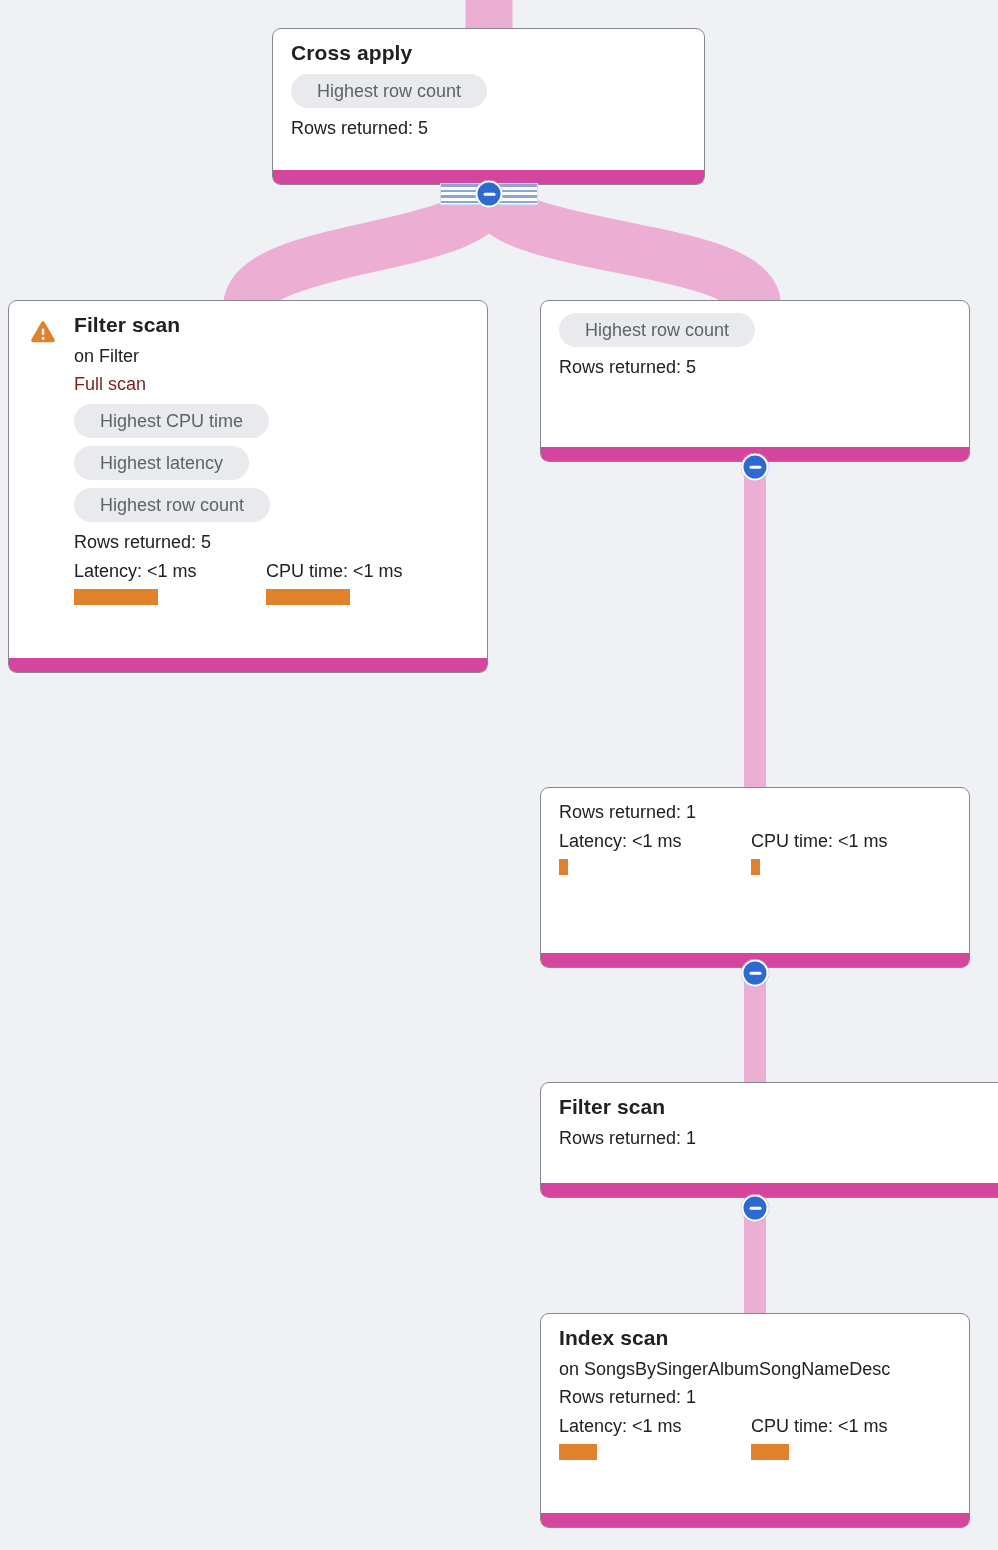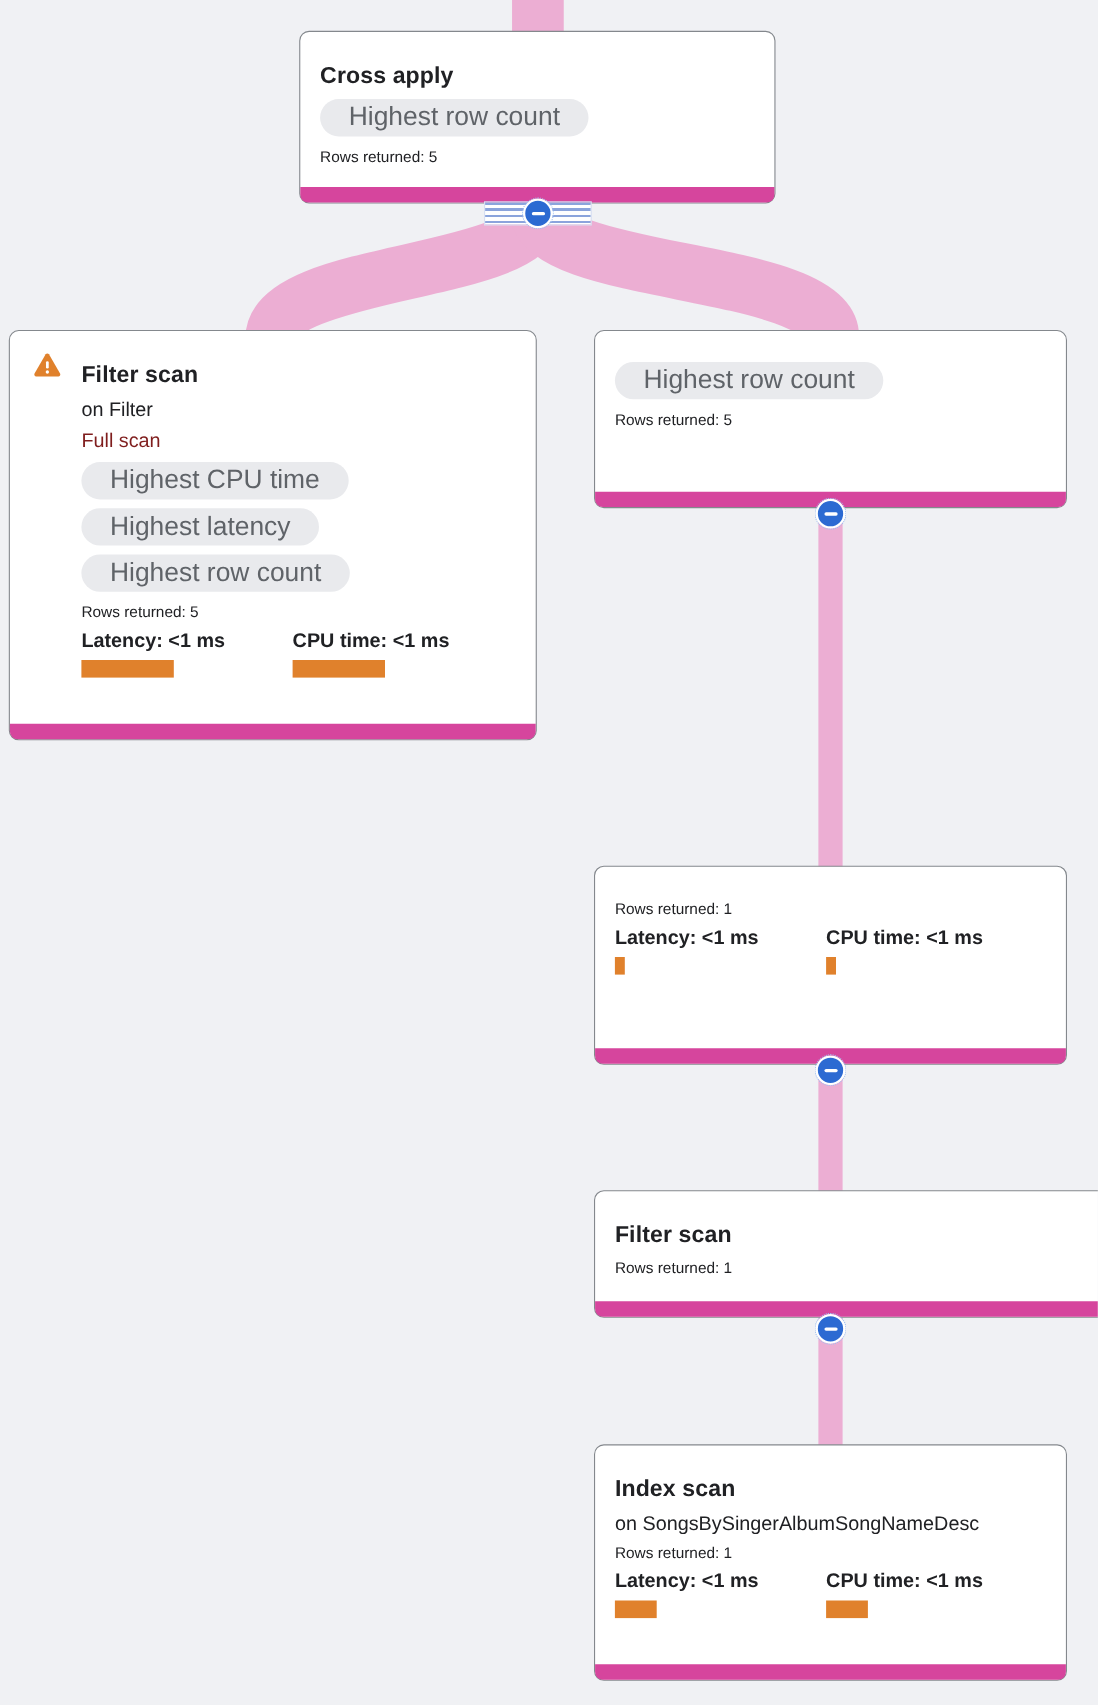--- a/index.html
+++ b/index.html
@@ -18,21 +18,21 @@
   }
   .node {
     position: absolute;
     background: #ffffff;
     border: 1.5px solid #84888d;
     border-radius: 9px;
     box-sizing: border-box;
     z-index: 1;
   }
   .node-body {
-    padding: 28px 18px 0 18px;
+    padding: 12px 18px 0 18px;
   }
   .node.has-icon .node-body { padding-left: 65px; }
   .warn-wrap {
     position: absolute; left: 21px; top: 19px;
     width: 26px; height: 24px;
   }
   .node-title {
     font-size: 21px;
     font-weight: 600;
     letter-spacing: 0.1px;
@@ -44,34 +44,33 @@
   }
   .node-note {
     font-size: 18px;
     color: #7f1d1d;
     margin-bottom: 9px;
   }
   .pill {
     display: inline-block;
     background: #e9eaed;
     color: #5f6368;
-    font-size: 24px;
+    font-size: 18px;
     line-height: 34px;
     padding: 0 26px;
     border-radius: 18px;
     margin-bottom: 8px;
   }
   .pill-row { line-height: 0; }
   .node-rows {
-    font-size: 14px;
+    font-size: 18px;
     margin: 2px 0 8px 0;
   }
   .metrics {
     display: flex;
-    font-weight: bold;
   }
   .metric { width: 192px; }
   .metric-label { font-size: 18px; margin-bottom: 7px; }
   .metric-bar {
     height: 16px;
     background: #e0812c;
   }
   .node-bar {
     position: absolute;
     left: 0; right: 0; bottom: 0;

